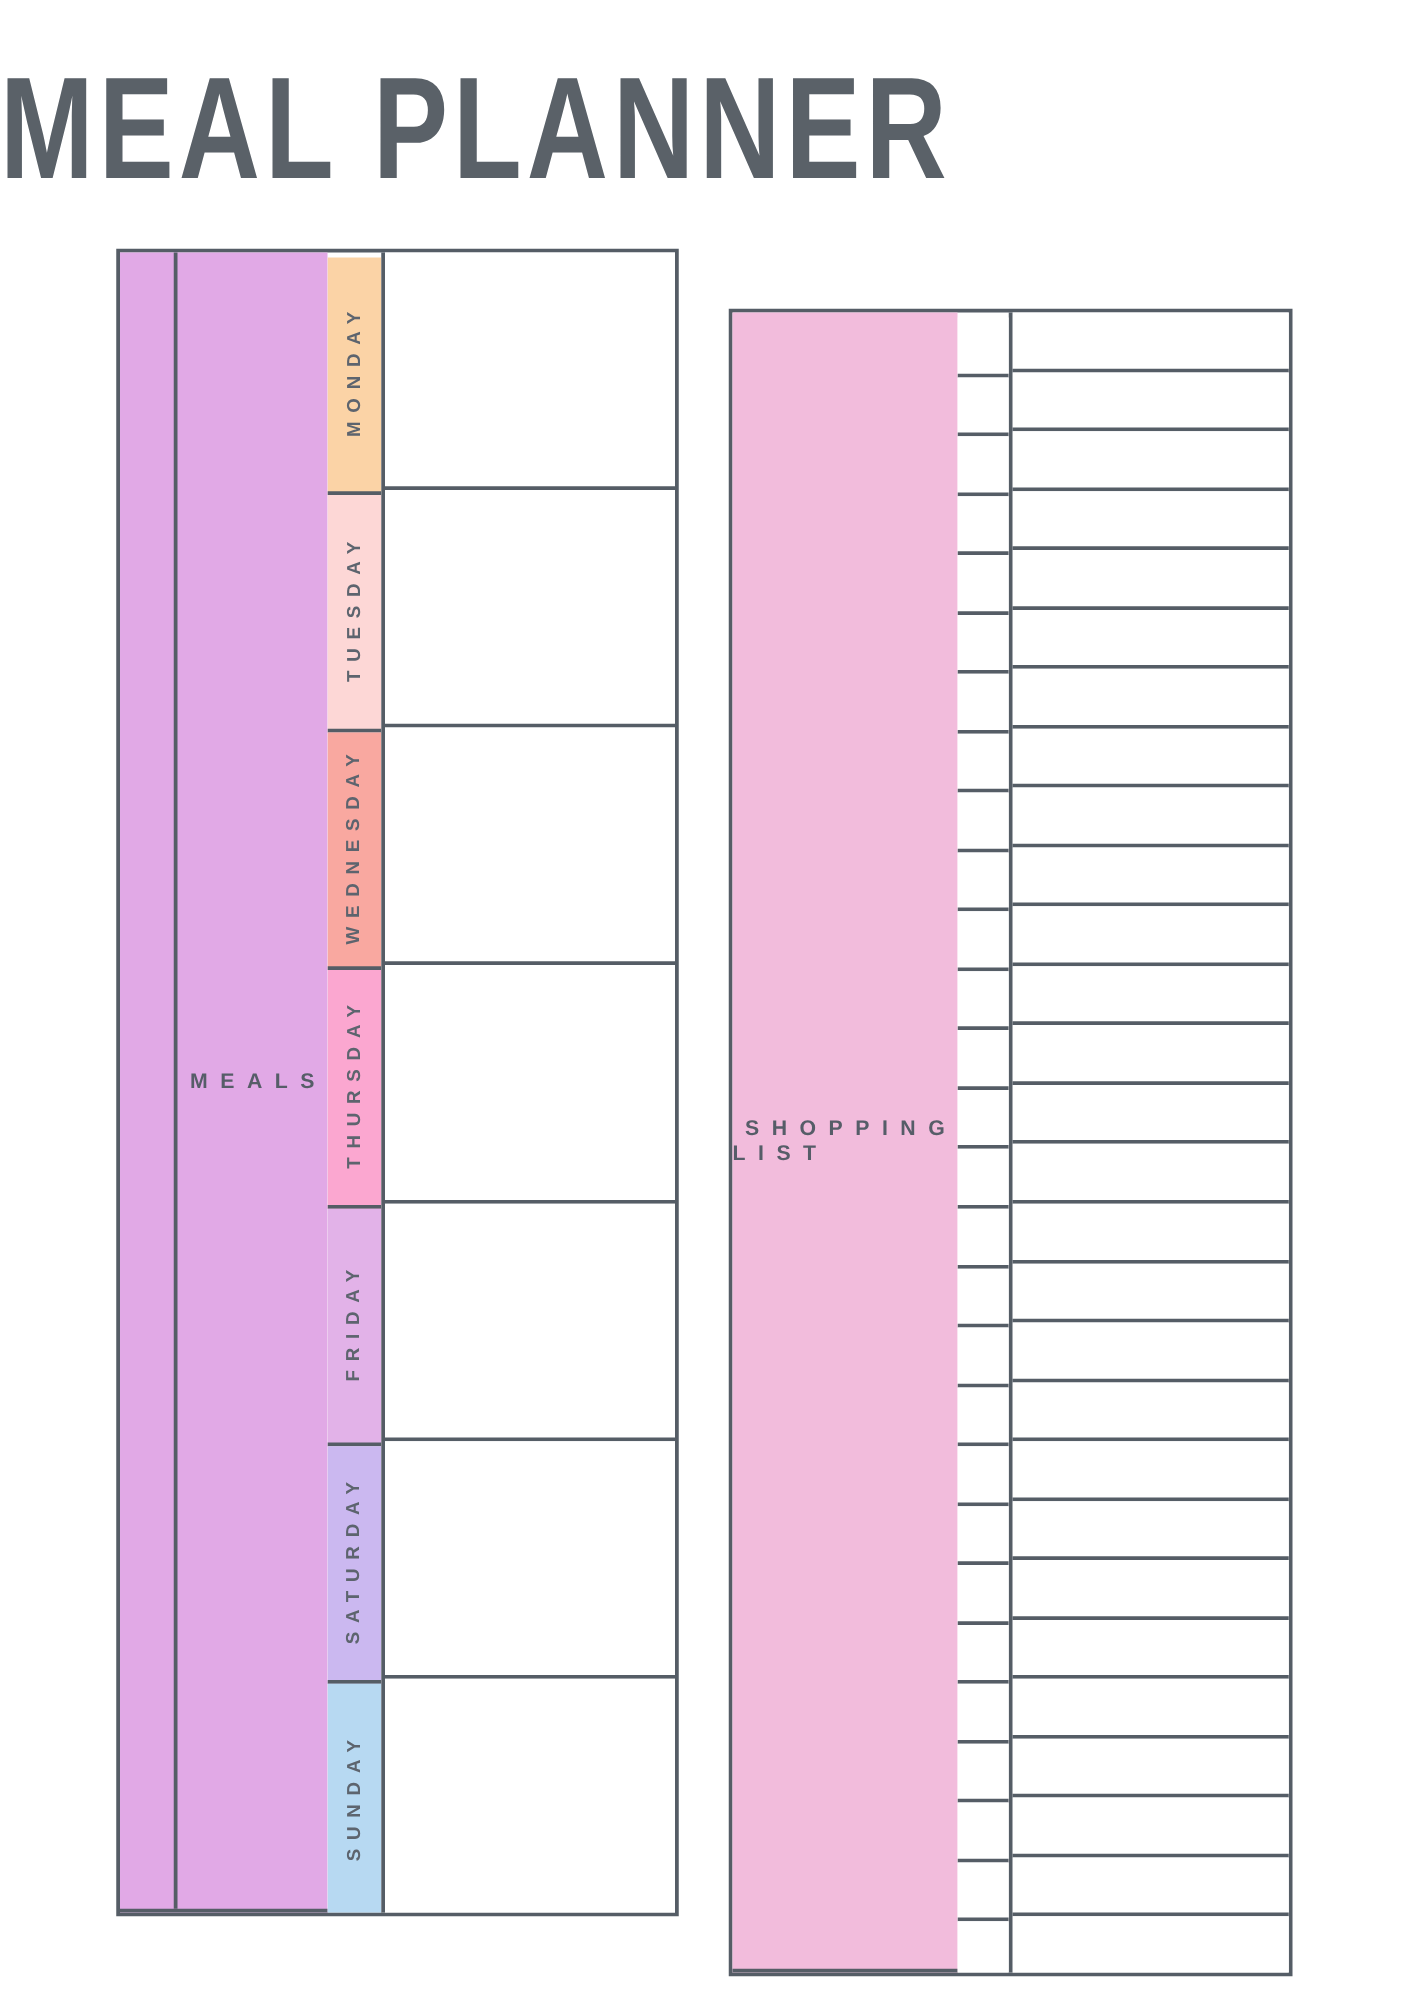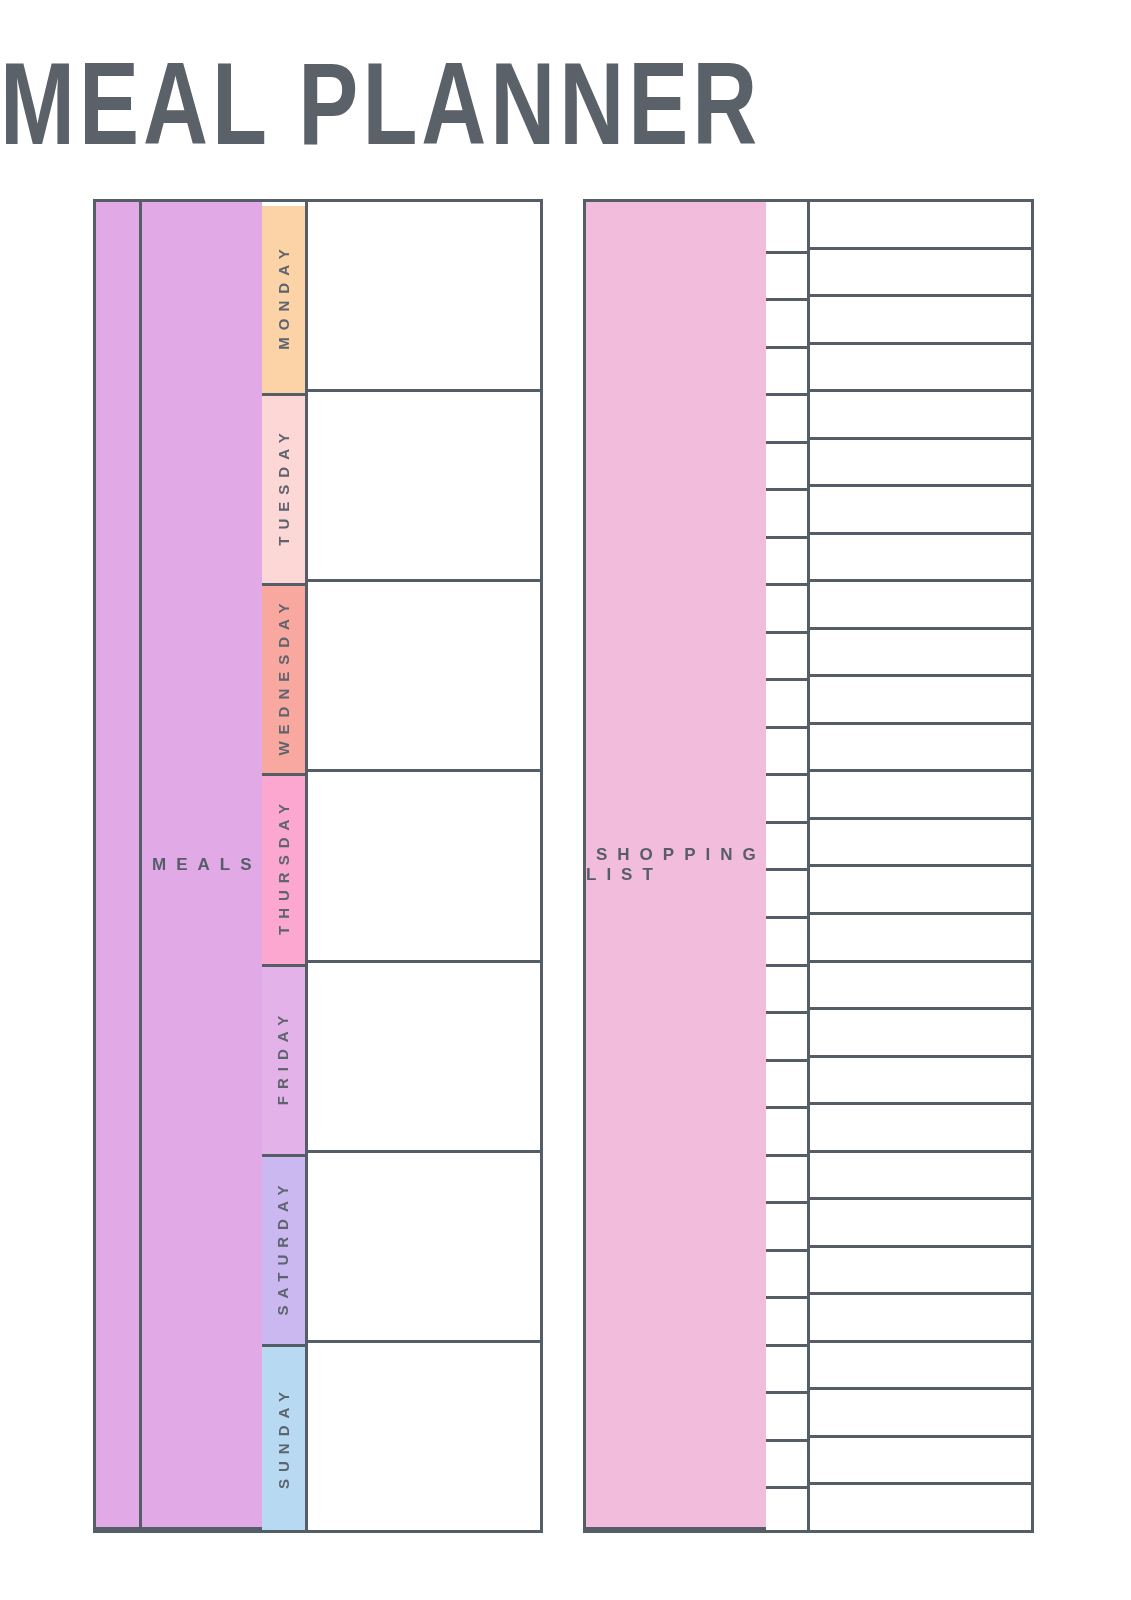--- a/index.html
+++ b/index.html
@@ -27,21 +27,21 @@
   }
 
   
   .ptable {
     position: absolute; top: 199px; height: 1334px;
     border: 3px solid var(--border, #555d66);
     display: flex; flex-direction: row;
     background: #ffffff;
   }
   .meals-table    { left: 93px;  width: 450px; }
-  .shopping-table { left: 583px; width: 451px; }
+  .shopping-table { left: 583px; width: 451px; margin-top: 48px; }
 
   .ptable-header {
     flex: 0 0 41px;
     border-bottom: 3px solid var(--border, #555d66);
     display: flex; align-items: stretch;
   }
   .meals-table .ptable-header    { background: var(--meals-header-bg, #e1a9e6); }
   .shopping-table .ptable-header { background: var(--shopping-header-bg, #f2bcdc); }
 
   .corner-cell {

